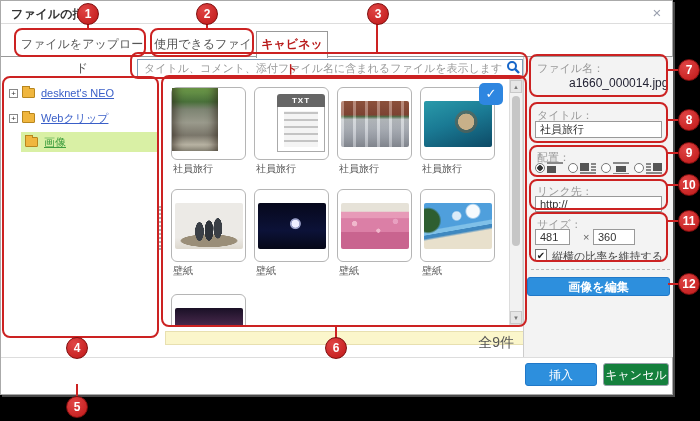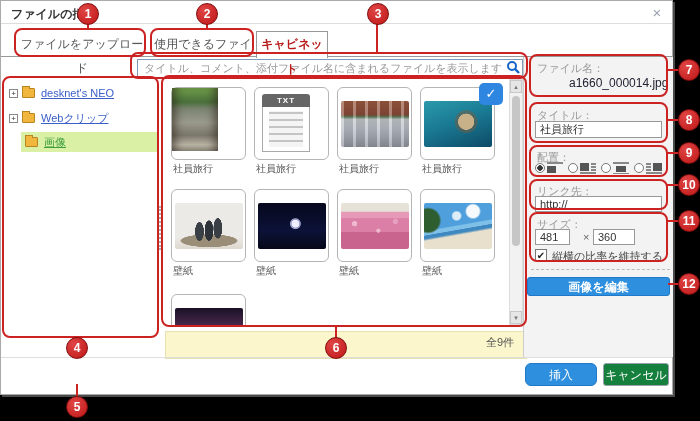--- a/index.html
+++ b/index.html
@@ -51,21 +51,21 @@
   #gridarea { position:absolute; left:163px; top:77px; width:345px; height:248px; background:#fff; overflow:hidden; }
   .card { position:absolute; width:75px; height:73px; background:#fff; border:1px solid #b5b5b5;
           border-radius:6px; cursor:pointer; }
   .c1 { left:7px; } .c2 { left:90px; } .c3 { left:173px; } .c4 { left:256px; }
   .r1 { top:9px; } .r2 { top:111px; } .r3 { top:216px; }
   .clabel { position:absolute; font-size:10px; color:#555; height:12px; }
   .img { position:absolute; left:3px; top:13px; width:68px; height:46px; border-radius:2px; }
   .t1 { left:14px; top:5px; width:46px; height:63px;
         background:linear-gradient(180deg,#6f9c4a 0%,#49703a 22%,#7d8472 34%,#9a9a8c 55%,#7a766a 75%,#b7b2a2 90%,#8c887a 100%);
         box-shadow:inset 10px 0 8px -6px rgba(40,30,20,.55), inset -10px 0 8px -6px rgba(40,30,20,.55); }
-  .doc { position:absolute; left:7px; top:6px; width:48px; height:58px; }
+  .doc { position:absolute; left:22px; top:6px; width:48px; height:58px; }
   .doc-head { height:13px; background:#666; border-radius:3px 3px 0 0; color:#fff; font-size:8px;
               font-weight:bold; text-align:center; line-height:13px; letter-spacing:1px; }
   .doc-body { height:45px; background:#f4f4f4; border:1px solid #aaa; border-top:none;
               background-image:repeating-linear-gradient(180deg,transparent 0 5px,#c4c4c4 5px 7px);
               background-clip:content-box; padding:4px 6px; }
   .t3 { background:repeating-linear-gradient(90deg,rgba(255,255,255,.30) 0 3px,rgba(0,0,0,.10) 3px 12px),
         linear-gradient(180deg,#9b5a41 0%,#8a4a38 30%,#5b7a52 34%,#c3c8cc 40%,#b9bec6 60%,#a8adb6 78%,#8e939c 100%); }
   .t4 { background:radial-gradient(circle at 62% 45%,#c8b089 0 16%,rgba(120,90,60,.5) 17% 22%,transparent 24%),
         linear-gradient(160deg,#2a9aaa 0%,#1a7a94 45%,#0d4a66 100%); }
   .t5 { background:radial-gradient(ellipse 7% 22% at 36% 62%,#3a3f46 0 90%,transparent 95%),
@@ -91,22 +91,22 @@
   
   #vscroll { position:absolute; left:508px; top:78px; width:14px; height:246px; background:#f2f2f2;
              border:1px solid #ddd; }
   .sbtn { position:absolute; left:0; width:12px; height:13px; background:#e6e6e6; border:1px solid #c8c8c8;
           font-size:6px; color:#777; text-align:center; line-height:12px; cursor:pointer; }
   #sb-up { top:0; } #sb-dn { bottom:0; }
   #sb-thumb { position:absolute; left:2px; top:16px; width:8px; height:150px; background:#c6c6c6;
               border-radius:4px; cursor:pointer; }
 
   
-  #statusbar { position:absolute; left:164px; top:330px; width:362px; height:28px; background:#fbf6cb;
-               border:1px solid #e8e0b0; font-size:11px; color:#555; text-align:right;
+  #statusbar { position:absolute; left:164px; top:330px; width:362px; height:14px; background:#fbf6cb;
+               border:1px solid #e8e0b0; font-size:14px; color:#555; text-align:right;
                line-height:20px; padding-right:12px; }
 
   
   #panel { position:absolute; left:522px; top:56px; width:150px; height:300px; background:#f3f3f3;
            border-left:1px solid #ccc; }
   .plabel { position:absolute; font-size:11px; color:#999; }
   #fn-label { left:536px; top:60px; } #fn-value { position:absolute; left:536px; top:75px;
               font-size:12px; font-weight:normal; color:#223;margin-left:32px; }
   #ti-label { left:536px; top:107px; }
   .pinput { position:absolute; border:1px solid #999; background:#fff; font-size:11px; color:#333;
@@ -127,21 +127,21 @@
         background:#fff; font-size:10px; line-height:11px; text-align:center; color:#222; cursor:pointer; }
   #cb-label { position:absolute; left:551px; top:248px; font-size:11px; color:#444; }
   #dash { position:absolute; left:530px; top:268px; width:139px; border-top:1px dashed #bbb; }
   .bluebtn { position:absolute; background:#2d8fdd; color:#fff; border-radius:3px; text-align:center;
              cursor:pointer; border:1px solid #2078c8; }
   #editbtn { left:526px; top:276px; width:143px; height:19px; font-size:12px; font-weight:bold; line-height:18px; }
 
   
   #footline { position:absolute; left:0; top:356px; width:671px; height:1px; background:#ddd; }
   #addbtn { left:8px; top:362px; width:156px; height:23px; font-size:11px; line-height:22px; }
-  #insertbtn { left:524px; top:362px; width:72px; height:23px; font-size:12px; line-height:22px;border-radius:6px; }
+  #insertbtn { left:524px; top:362px; width:72px; height:23px; font-size:12px; line-height:22px; }
   #cancelbtn { position:absolute; left:602px; top:362px; width:66px; height:23px; background:#15803d;
                color:#fff; border-radius:3px; border:1px solid #98a0ab; font-size:12px; text-align:center;
                line-height:22px; cursor:pointer; }
 
   
   .outline { position:absolute; border:2px solid #cc2222; border-radius:8px; pointer-events:none; z-index:20; }
   #o1 { left:14px; top:28px; width:132px; height:29px; }
   #o2 { left:150px; top:28px; width:104px; height:29px; }
   #o3 { left:130px; top:52px; width:398px; height:27px; }
   #o4 { left:2px;  top:76px; width:157px; height:262px; }

